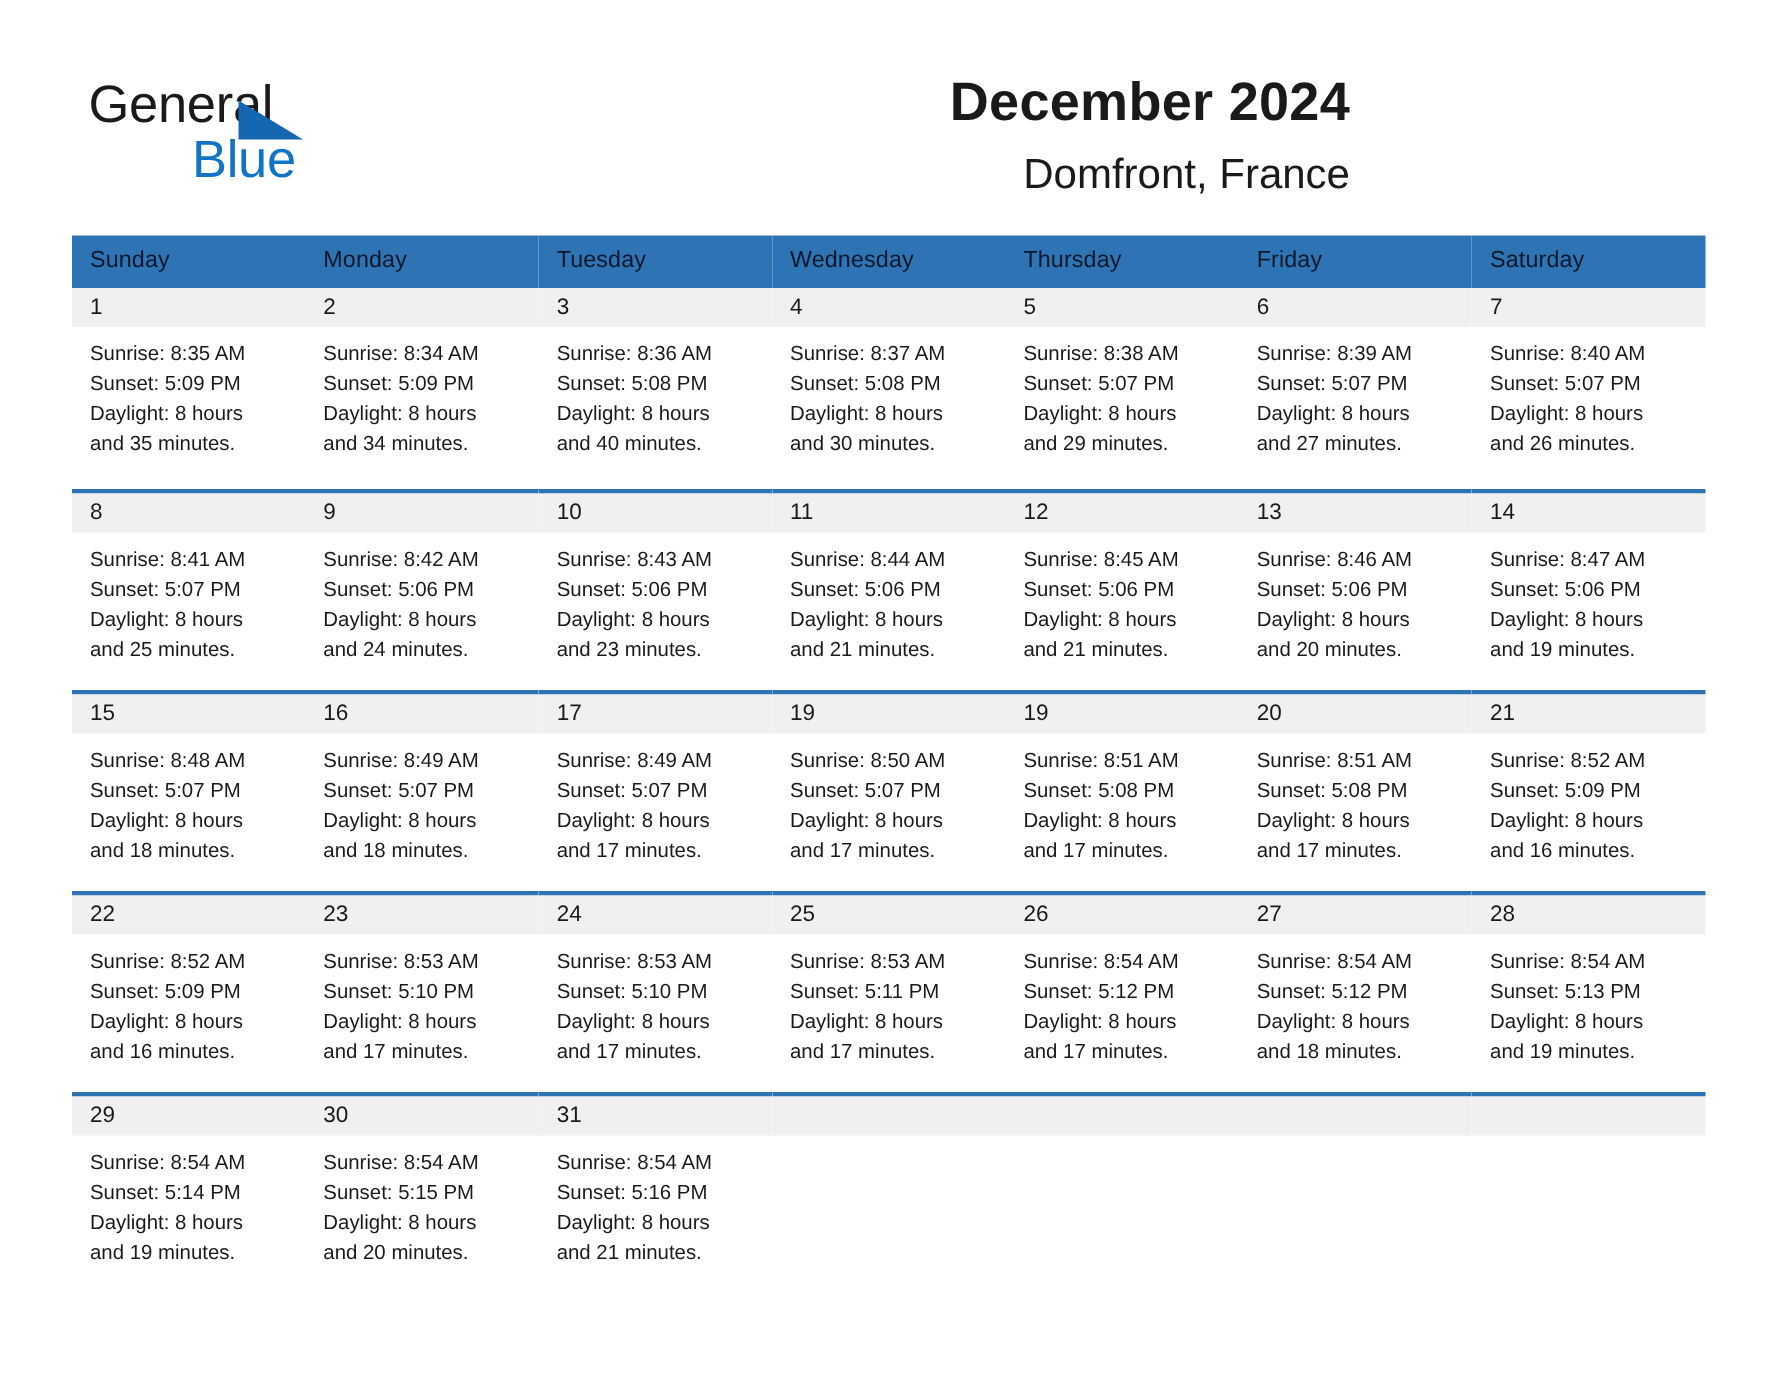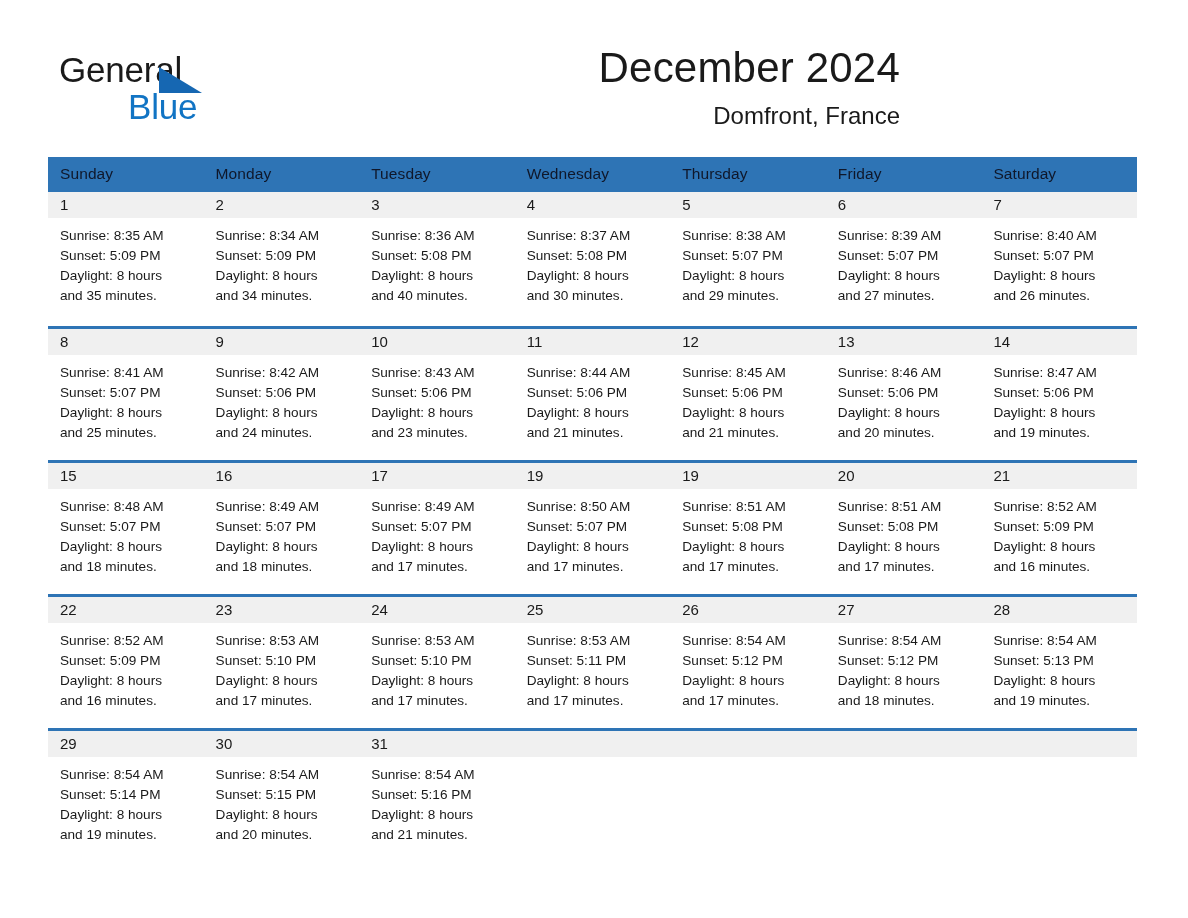--- a/index.html
+++ b/index.html
@@ -66,29 +66,29 @@
     text-align: right;
   }
 
   .title-wrap {
     position: absolute;
     right: 0;
     top: 0;
     text-align: right;
   }
   .cal-title {
-    font-size: 42px;
+    font-size: 36px;
     line-height: 52px;
     color: #1a1a1a;
-    font-weight: normal;
+    font-weight: bold;
     margin: 0;
     letter-spacing: 0.2px;
   }
   .cal-subtitle {
-    font-size: 24px;
+    font-size: 28px;
     line-height: 30px;
     color: #1a1a1a;
     margin: 7px 0 0 0;
     font-weight: normal;
   }
 
   
   .calendar {
     position: absolute;
     left: 48px;

